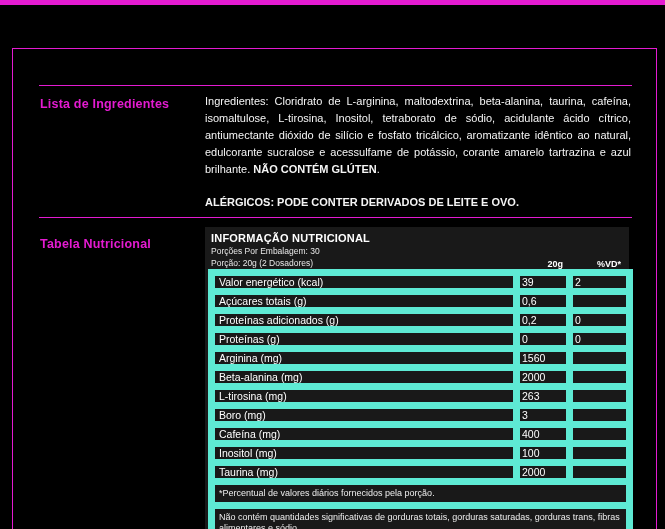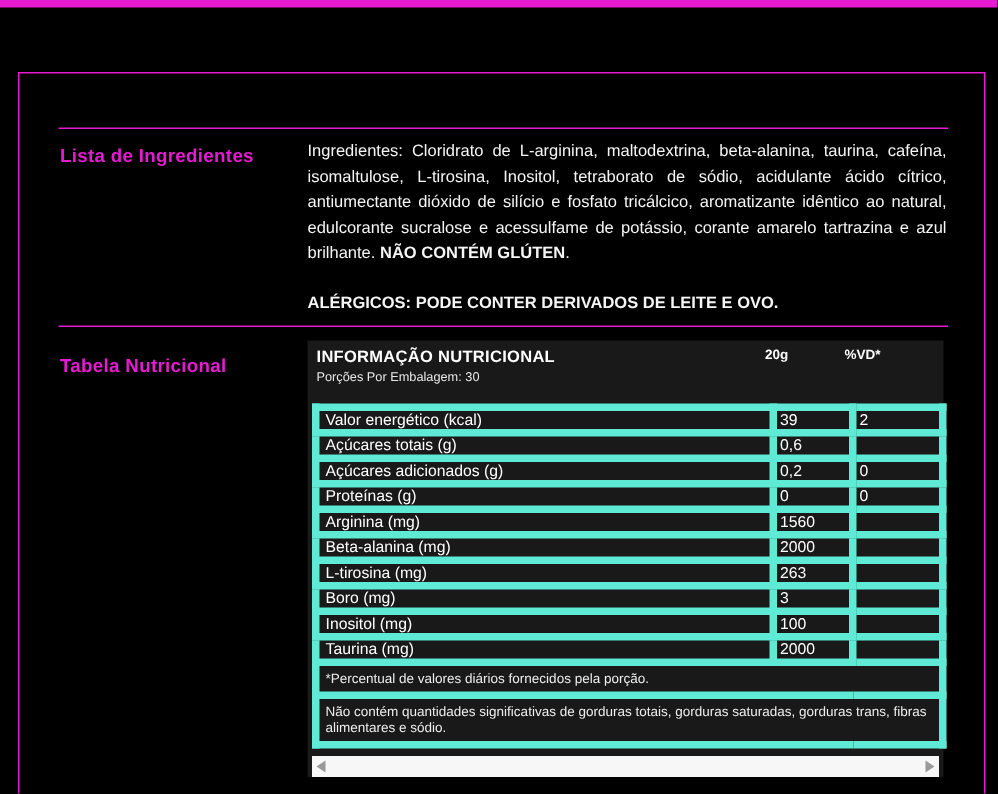--- a/index.html
+++ b/index.html
@@ -44,34 +44,34 @@
 
   .nutri-panel {
     position: absolute; left: 192px; top: 178px; width: 424px;
     background: #191919; padding: 4px 3px 0 3px;
   }
   .nutri-header { position: relative; height: 38px; padding: 1px 3px 0 3px; }
   .nutri-title { font-size: 11px; font-weight: bold; letter-spacing: 0.2px; color: #fff; }
   .nutri-sub { font-size: 8.5px; color: #e8e8e8; margin-top: 2px; }
   .colhead {
     position: absolute; font-size: 9px; font-weight: bold; color: #fff;
-    text-align: left; top: 0;
+    text-align: right; top: 28px;
   }
   .colhead.c1 { left: 302px; width: 53px; }
   .colhead.c2 { left: 355px; width: 58px; }
 
   table.nutri {
     width: 418px; border-collapse: collapse; table-layout: fixed;
     font-size: 10.5px; color: #fff;
   }
   table.nutri col.lblcol { width: 305px; }
   table.nutri col.amtcol { width: 53px; }
   table.nutri col.dvcol  { width: 60px; }
   table.nutri td {
-    border: 5px solid #5eead4; height: 15px; padding: 0 2px;
+    border: 7px solid #5eead4; height: 15px; padding: 0 2px;
     overflow: hidden; white-space: nowrap;
   }
   table.nutri td.lbl { padding-left: 4px; text-align: left; }
   table.nutri td.amt, table.nutri td.dv { text-align: left; }
   table.nutri td.note {
     font-size: 9px; white-space: normal; line-height: 11px;
     padding: 3px 4px; color: #ededed;
   }
   .hscrollbar {
     margin-top: 5px; height: 14px; width: 418px; background: #f7f7f7;
@@ -100,20 +100,21 @@
   </div>
 
   <div class="divider d2"></div>
 
   <div class="section-heading h2">Tabela Nutricional</div>
 
   <div class="nutri-panel">
     <div class="nutri-header">
       <div class="nutri-title">INFORMAÇÃO NUTRICIONAL</div>
       <div class="nutri-sub">Porções Por Embalagem: 30</div>
+      <div class="nutri-sub">Porção: 20g (2 Dosadores)</div>
       <div class="colhead c1">20g</div>
       <div class="colhead c2">%VD*</div>
     </div>
 
     <table class="nutri">
       <colgroup>
           <col class="lblcol">
           <col class="amtcol">
           <col class="dvcol">
         </colgroup>
@@ -122,21 +123,21 @@
           <td class="lbl">Valor energético (kcal)</td>
           <td class="amt">39</td>
           <td class="dv">2</td>
         </tr>
         <tr>
           <td class="lbl">Açúcares totais (g)</td>
           <td class="amt">0,6</td>
           <td class="dv"></td>
         </tr>
         <tr>
-          <td class="lbl">Açúcares adicionados (g)</td>
+          <td class="lbl">Proteínas adicionados (g)</td>
           <td class="amt">0,2</td>
           <td class="dv">0</td>
         </tr>
         <tr>
           <td class="lbl">Proteínas (g)</td>
           <td class="amt">0</td>
           <td class="dv">0</td>
         </tr>
         <tr>
           <td class="lbl">Arginina (mg)</td>
@@ -152,20 +153,25 @@
           <td class="lbl">L-tirosina (mg)</td>
           <td class="amt">263</td>
           <td class="dv"></td>
         </tr>
         <tr>
           <td class="lbl">Boro (mg)</td>
           <td class="amt">3</td>
           <td class="dv"></td>
         </tr>
         <tr>
+          <td class="lbl">Cafeína (mg)</td>
+          <td class="amt">400</td>
+          <td class="dv"></td>
+        </tr>
+        <tr>
           <td class="lbl">Inositol (mg)</td>
           <td class="amt">100</td>
           <td class="dv"></td>
         </tr>
         <tr>
           <td class="lbl">Taurina (mg)</td>
           <td class="amt">2000</td>
           <td class="dv"></td>
         </tr>
         <tr>

